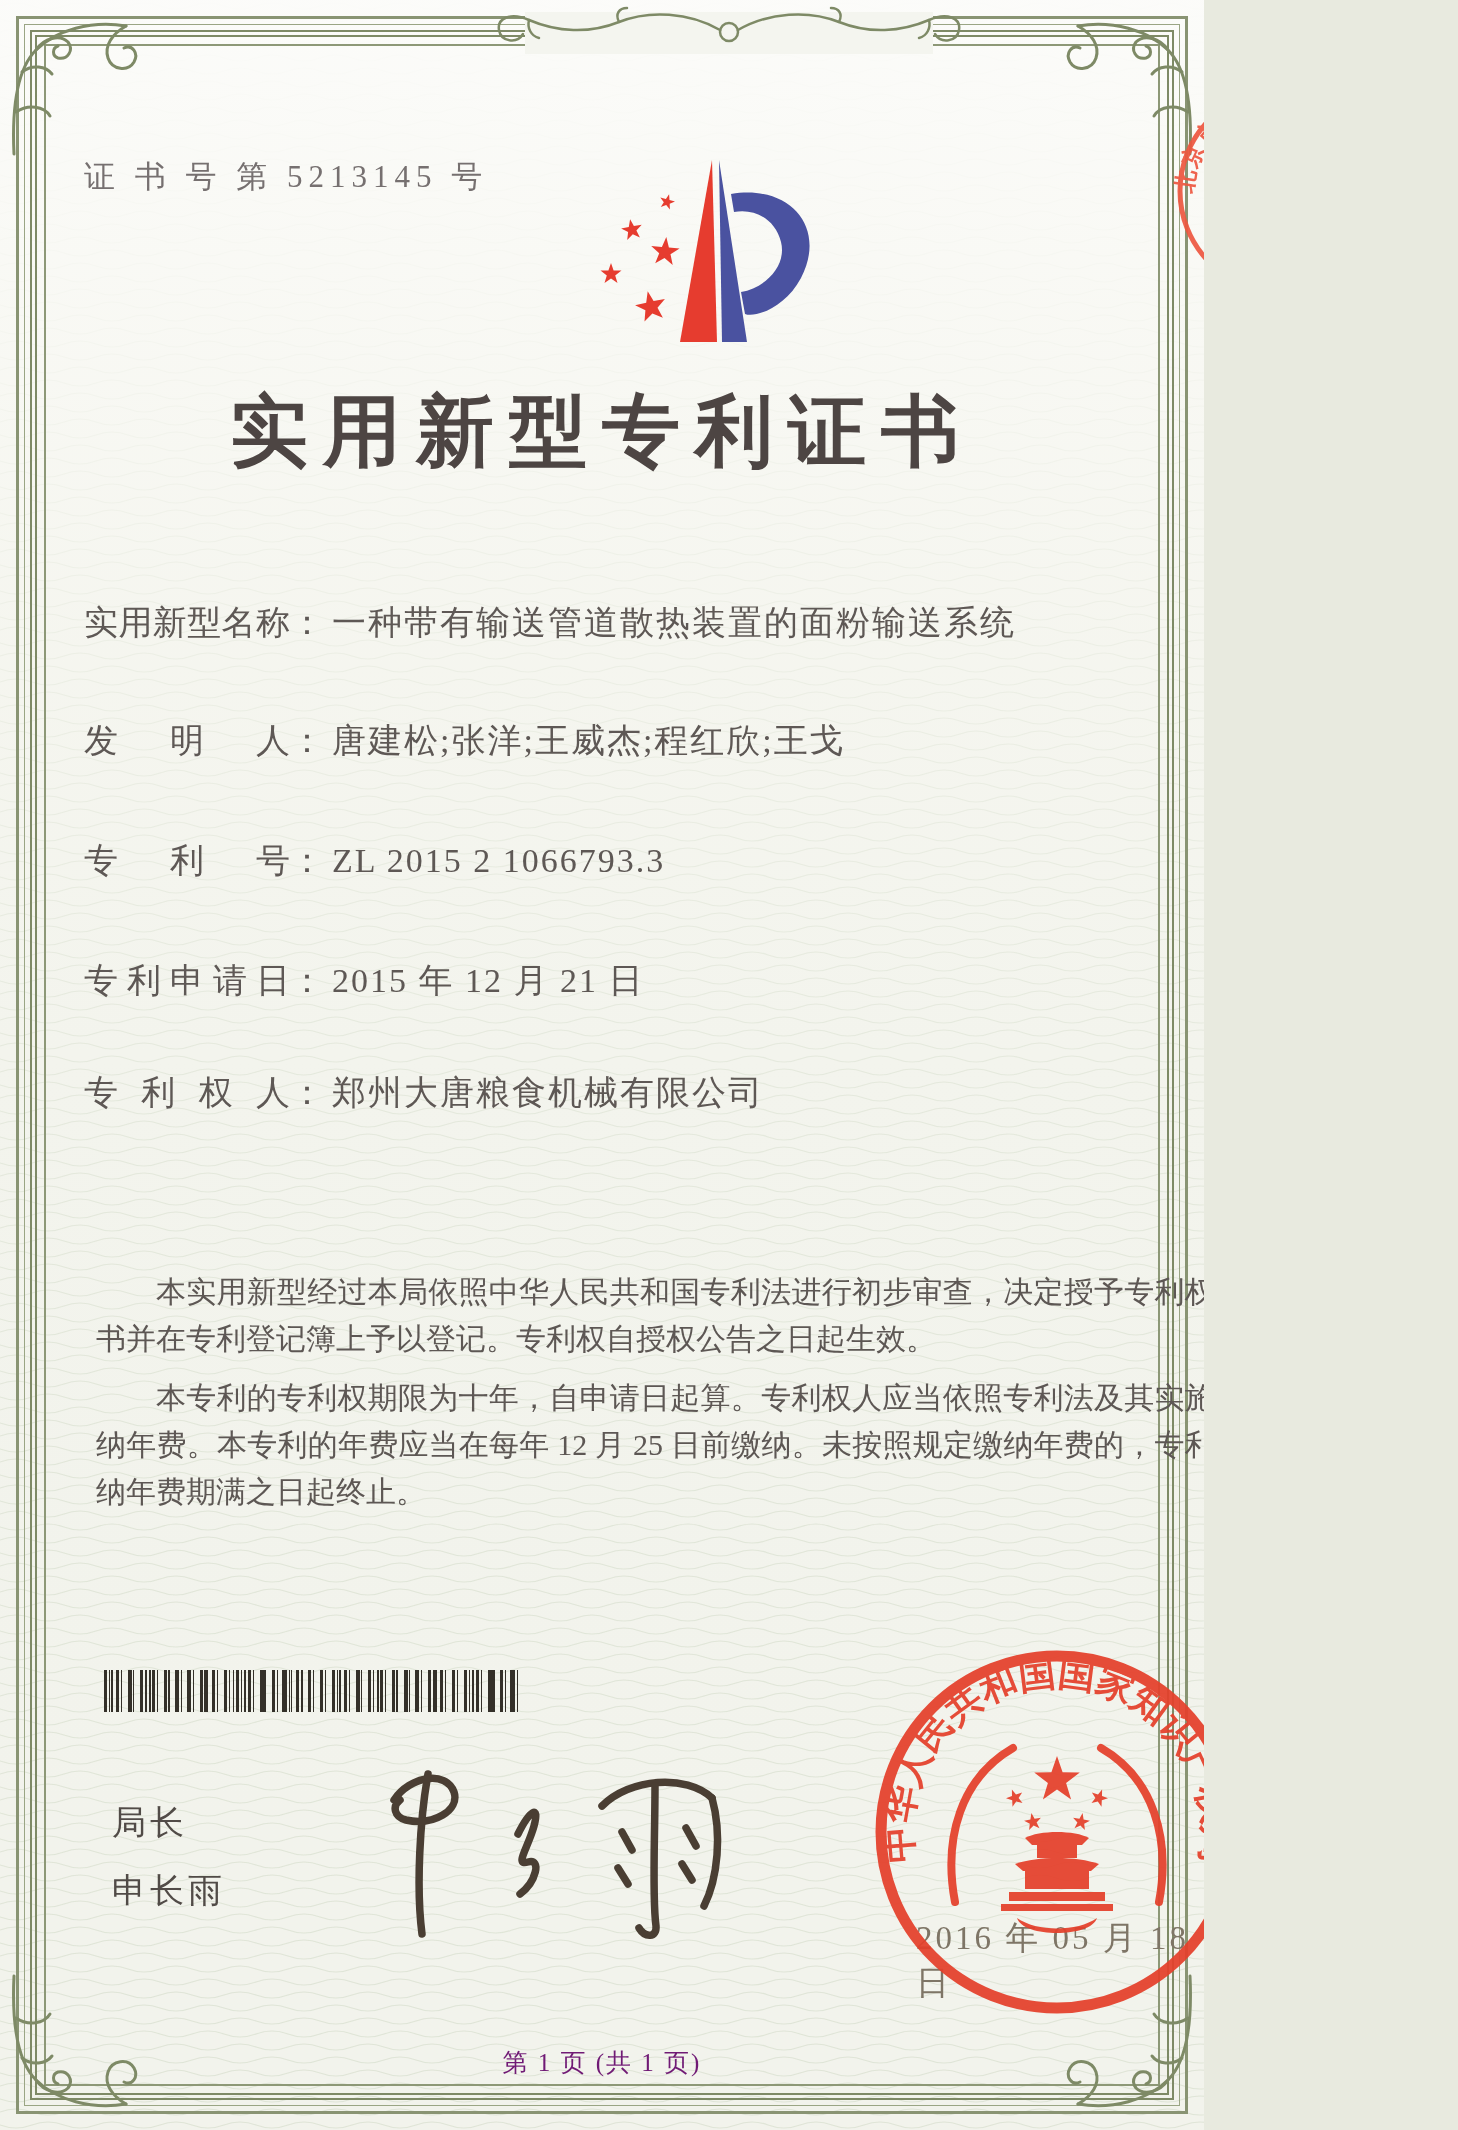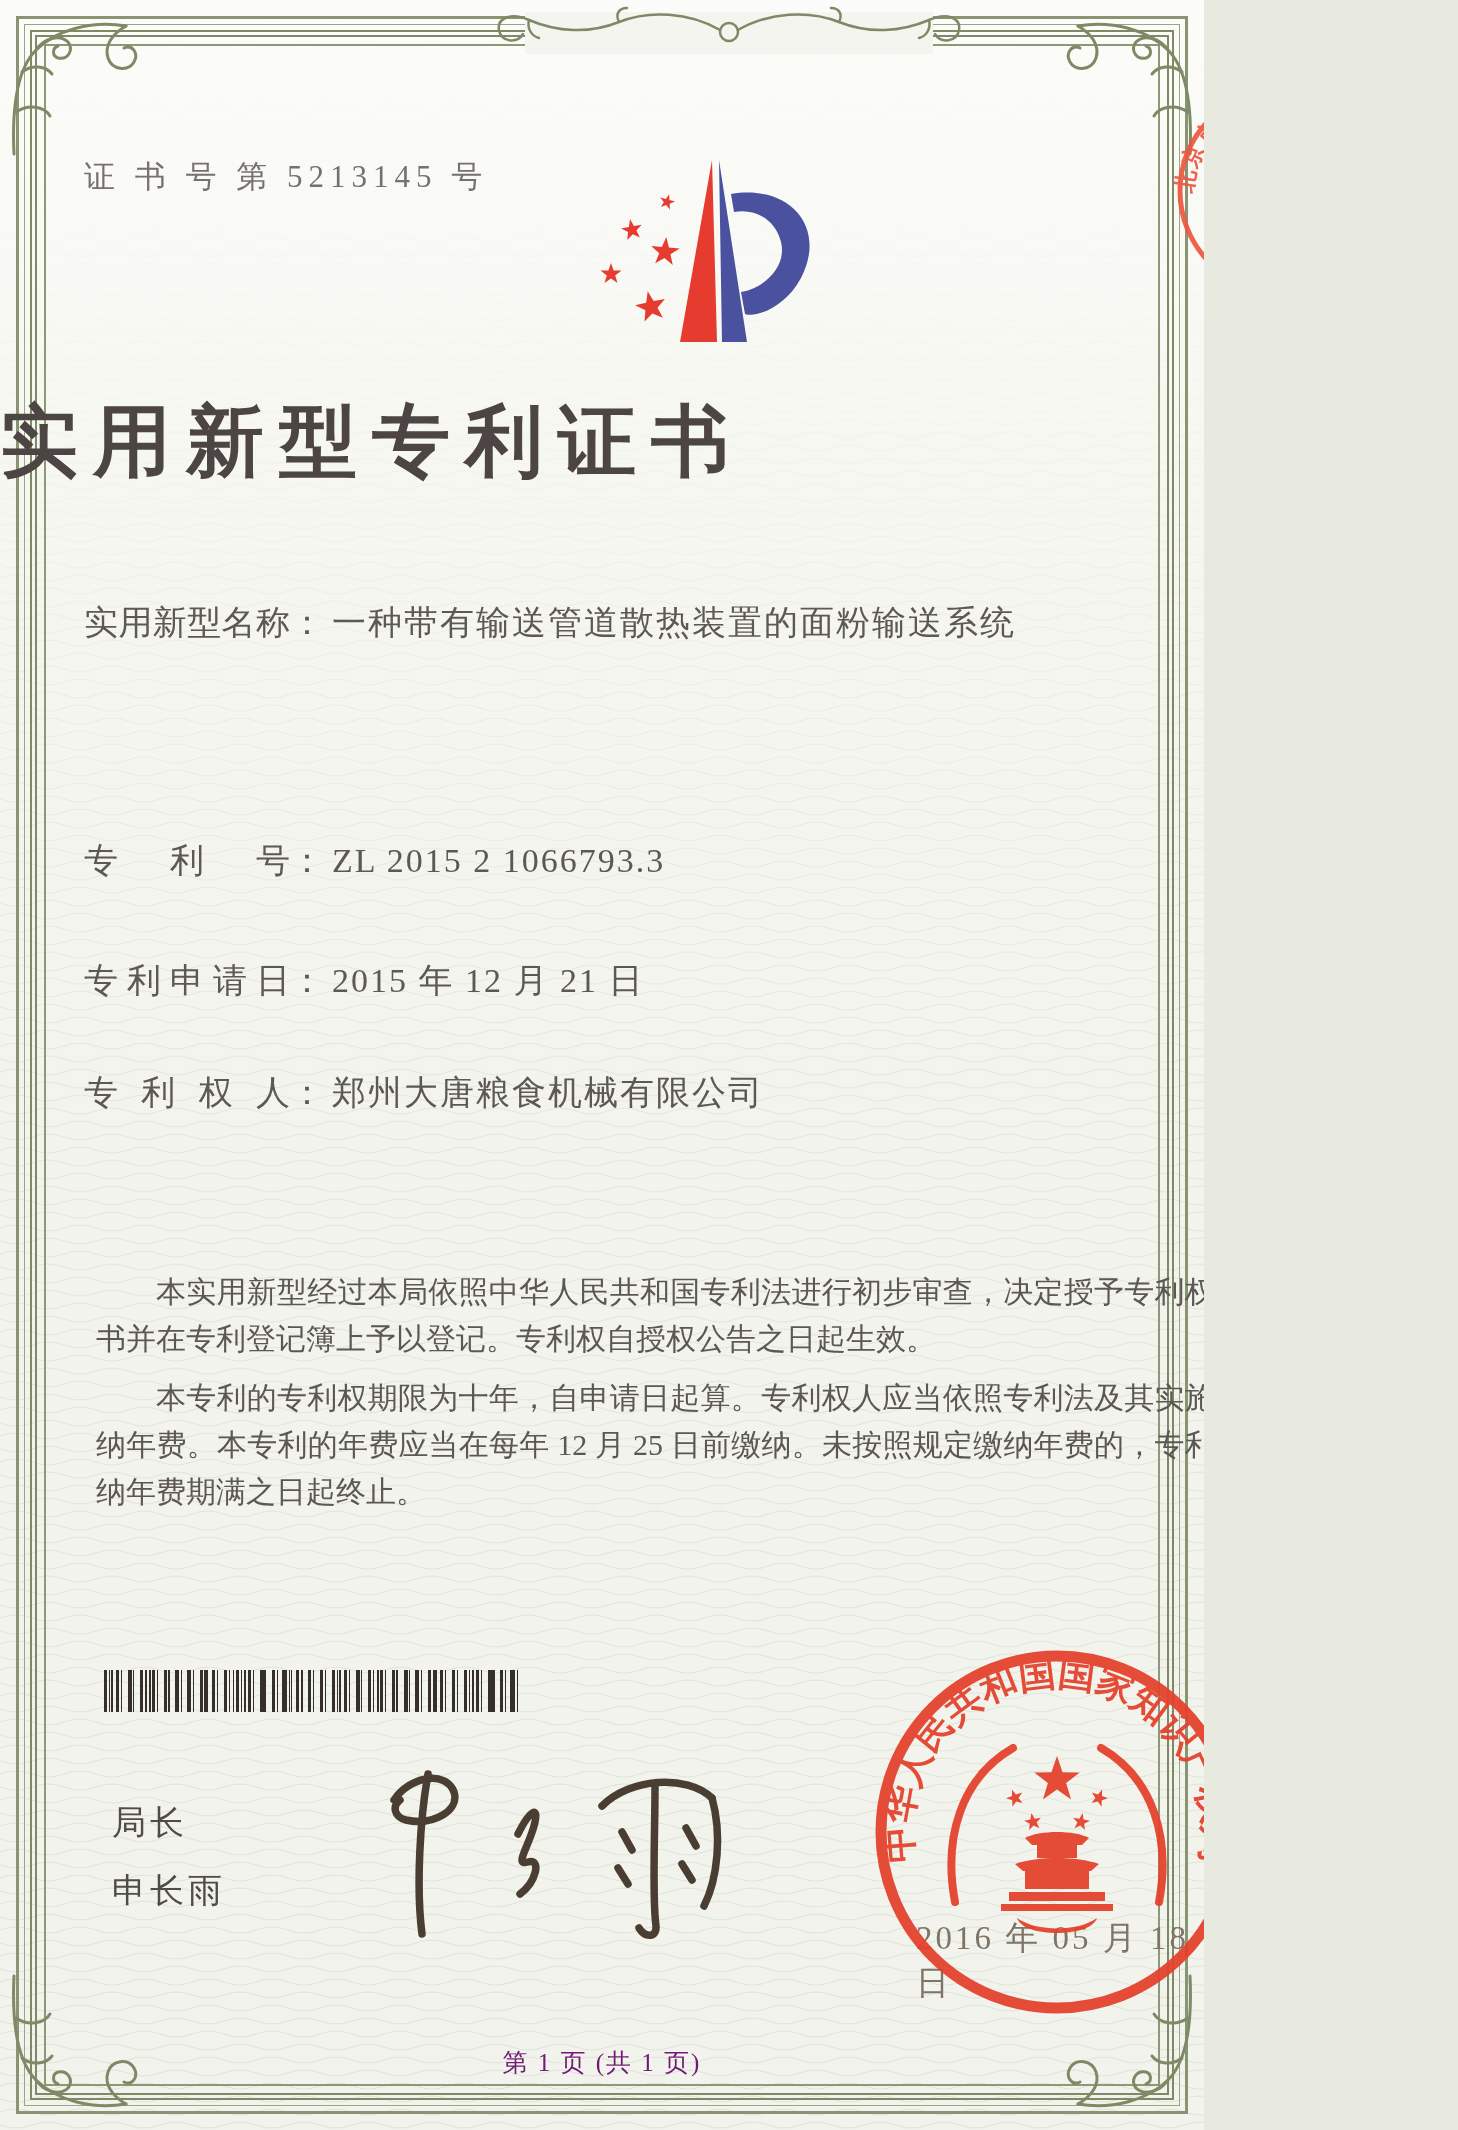--- a/index.html
+++ b/index.html
@@ -27,21 +27,21 @@
   .c-tr{right:8px;top:8px;transform:scaleX(-1)}
   .c-bl{left:8px;bottom:8px;transform:scaleY(-1)}
   .c-br{right:8px;bottom:8px;transform:scale(-1,-1)}
   .top-ornament{left:469px;top:2px;width:520px;height:60px;z-index:2;pointer-events:none}
 
   
   .content{position:absolute;inset:0;z-index:3}
   .cert-number{left:84px;top:156px;font-size:31px;letter-spacing:6px;color:#767070}
   .logo{left:595px;top:142px;width:250px;height:210px}
   .tax-stamp{left:1168px;top:78px;width:226px;height:226px;opacity:.92}
-  .doc-title{left:0;right:0;top:390px;font-size:78px;font-weight:700;
+  .doc-title{left:0;right:0;top:380px;text-align:center;font-size:78px;font-weight:700;
     letter-spacing:15px;color:#4d4543}
 
   .field{left:84px;width:1310px;font-size:34px;color:#5e5855;white-space:nowrap}
   .field-label{display:inline-block;width:206px;text-align:justify;text-align-last:justify;vertical-align:bottom}
   .field-colon{display:inline-block}
   .field-value{margin-left:8px;letter-spacing:2px}
   .fr0{top:600px}.fr1{top:718px}.fr2{top:838px}.fr3{top:958px}.fr4{top:1070px}.fr5{top:1192px}
 
   .paragraphs{left:84px;top:1256px;width:1294px;font-size:30px;line-height:47px;
     text-align:justify;color:#5d5754}
@@ -311,20 +311,23 @@
       <text text-anchor="middle" class="ts-arc-bot">
         <textPath href="#tsBot" startOffset="50%">国家知识产权局</textPath>
       </text>
     </svg>
 
     <div class="abs doc-title">实用新型专利证书</div>
 
     <div class="abs field fr0">
       <span class="field-label">实用新型名称</span><span class="field-colon">：</span><span class="field-value">一种带有输送管道散热装置的面粉输送系统</span>
     </div>
+    <div class="abs field fr1">
+      <span class="field-label">发明人</span><span class="field-colon">：</span><span class="field-value">唐建松;张洋;王威杰;程红欣;王戈</span>
+    </div>
     <div class="abs field fr2">
       <span class="field-label">专利号</span><span class="field-colon">：</span><span class="field-value">ZL 2015 2 1066793.3</span>
     </div>
     <div class="abs field fr3">
       <span class="field-label">专利申请日</span><span class="field-colon">：</span><span class="field-value">2015 年 12 月 21 日</span>
     </div>
     <div class="abs field fr4">
       <span class="field-label">专利权人</span><span class="field-colon">：</span><span class="field-value">郑州大唐粮食机械有限公司</span>
     </div>
 

